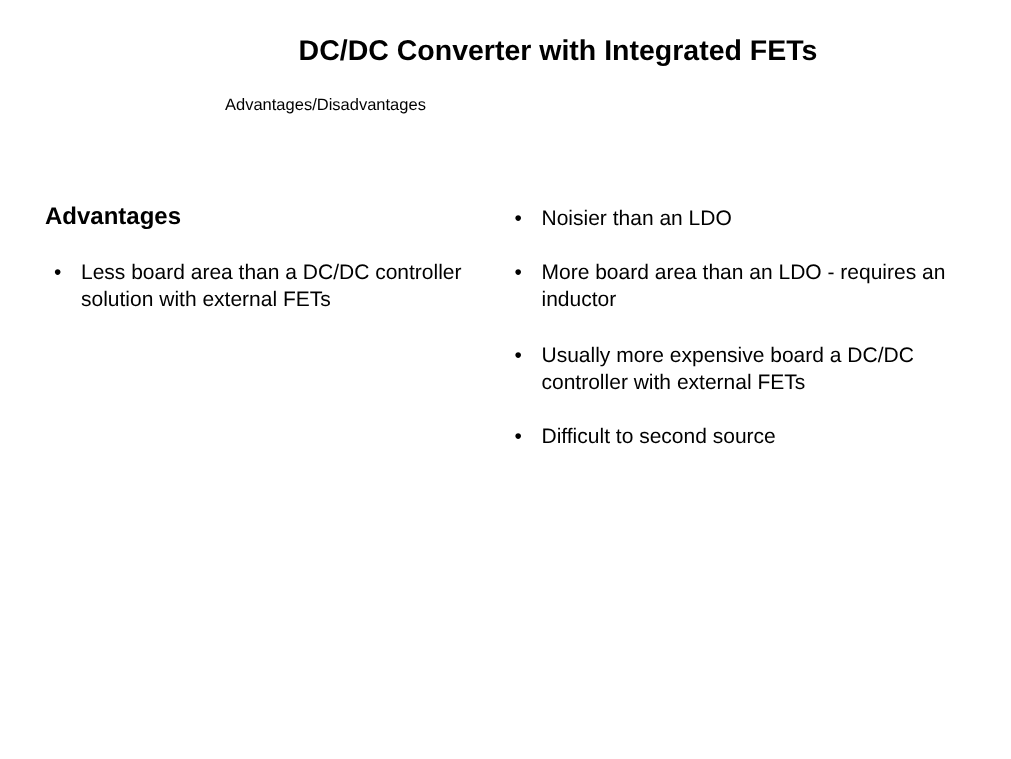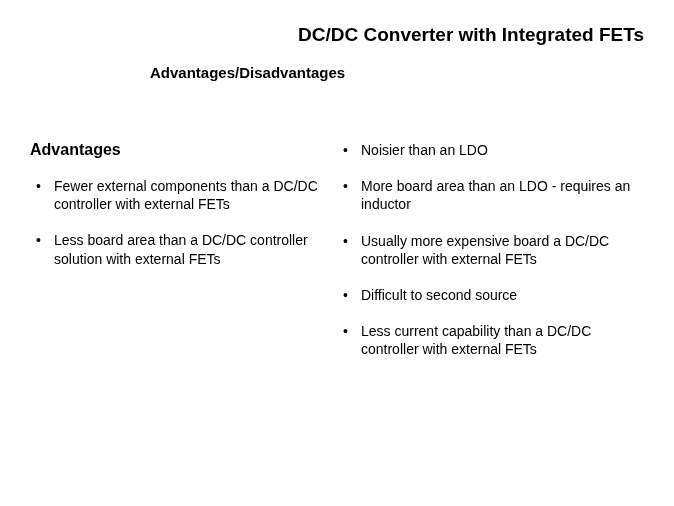--- a/index.html
+++ b/index.html
@@ -9,29 +9,29 @@
     }
     body {
       width: 674px;
       height: 506px;
       background: #ffffff;
       font-family: Arial, Helvetica, sans-serif;
       color: #000000;
       padding: 24px 30px;
     }
     .title {
-      text-align: right;
+      text-align: center;
       font-size: 19px;
       font-weight: bold;
       margin-bottom: 18px;
       padding-left: 70px;
     }
     .subtitle {
-      font-size: 15px;
-      font-weight: bold;
+      font-size: 11px;
+      font-weight: normal;
       margin-bottom: 60px;
       padding-left: 120px;
     }
     .columns {
       display: flex;
     }
     .column {
       flex: 1;
     }
     .column-heading {
@@ -61,26 +61,24 @@
 </head>
 <body>
 
 <h1 class="title">DC/DC Converter with Integrated FETs</h1>
 <h2 class="subtitle">Advantages/Disadvantages</h2>
 
 <div class="columns">
   <div class="column">
     <h3 class="column-heading">Advantages</h3>
     <ul>
-      <li>Fewer external components than a DC/DC controller with external FETs</li>
       <li>Less board area than a DC/DC controller solution with external FETs</li>
     </ul>
   </div>
   <div class="column">
     <ul>
       <li>Noisier than an LDO</li>
       <li>More board area than an LDO - requires an inductor</li>
       <li>Usually more expensive board a DC/DC controller with external FETs</li>
       <li>Difficult  to second source</li>
-      <li>Less current capability than a DC/DC controller with external FETs</li>
     </ul>
   </div>
 </div>
 
 </body></html>

